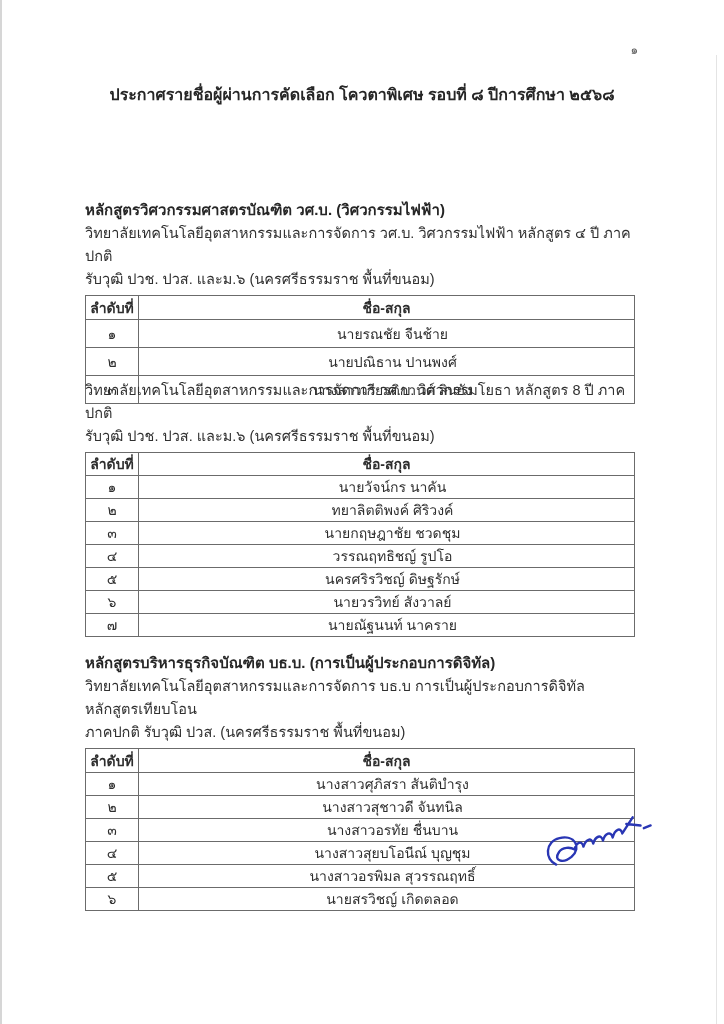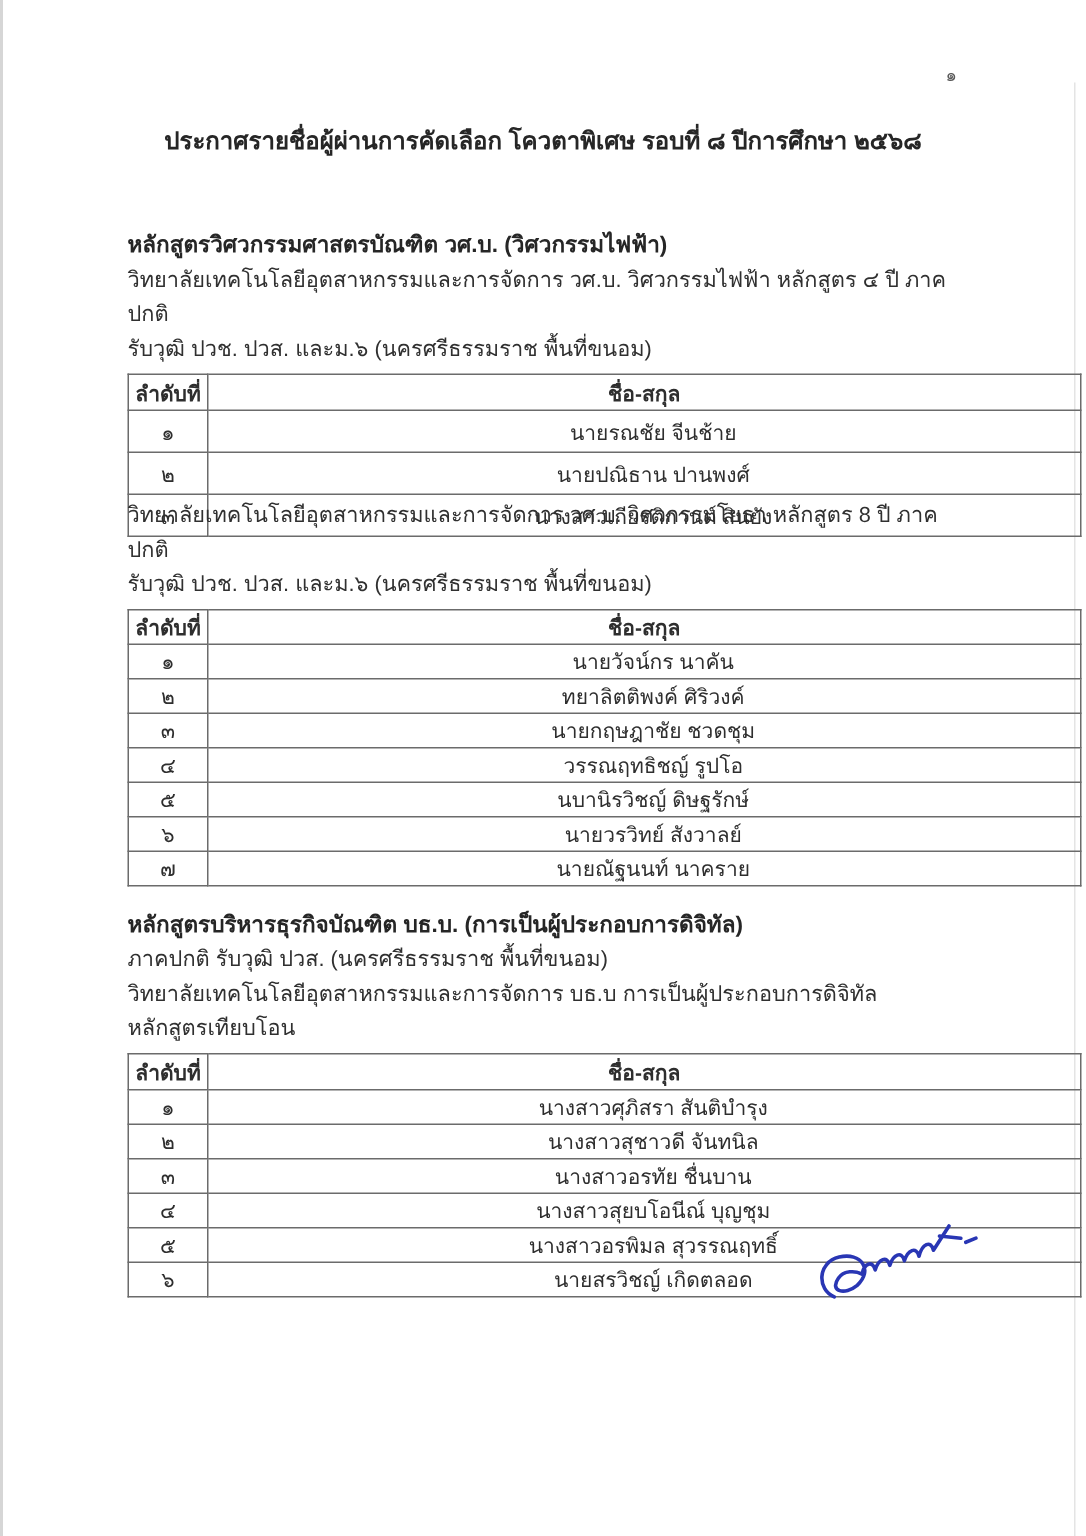--- a/index.html
+++ b/index.html
@@ -21,33 +21,33 @@
 
   .page-number{
     position:absolute;top:40px;right:86px;
     font-size:12px;color:#5a5a5a;
   }
   .doc-title{
     position:absolute;top:82px;left:0;width:724px;
     text-align:center;font-weight:bold;font-size:16px;line-height:25px;
     color:#262626;
   }
-  .section{position:absolute;left:85px;width:552px;}
+  .section{position:absolute;left:85px;width:552px;margin-top:46px;}
   .sec1{top:152px;}
   .sec2{top:333px;}
   .sec3{top:605px;}
   .section h2{
     margin:0;font-size:15px;line-height:24px;font-weight:bold;color:#262626;
   }
   .section .desc{
     margin:0;font-size:14.5px;line-height:23px;color:#303030;
   }
   table.roster{
     border-collapse:collapse;
-    width:636px;
+    width:550px;
     margin-top:4px;
     table-layout:fixed;
   }
   table.roster th, table.roster td{
     border:1px solid #6b6b6b;
     font-size:14px;
     color:#2e2e2e;
     padding:0;
   }
   table.roster th{font-weight:bold;text-align:center;}
@@ -134,38 +134,38 @@
           <tr>
             <td class="col-no">๓</td>
             <td class="col-name">นายกฤษฎาชัย ชวดชุม</td>
           </tr>
           <tr>
             <td class="col-no">๔</td>
             <td class="col-name">วรรณฤทธิชญ์ รูปโอ</td>
           </tr>
           <tr>
             <td class="col-no">๕</td>
-            <td class="col-name">นบานิรวิชญ์ ดิษฐรักษ์</td>
+            <td class="col-name">นครศริรวิชญ์ ดิษฐรักษ์</td>
           </tr>
           <tr>
             <td class="col-no">๖</td>
             <td class="col-name">นายวรวิทย์ สังวาลย์</td>
           </tr>
           <tr>
             <td class="col-no">๗</td>
             <td class="col-name">นายณัฐนนท์ นาคราย</td>
           </tr>
         </tbody>
     </table>
   </div>
 
   <div class="section sec3">
     <h2>หลักสูตรบริหารธุรกิจบัณฑิต บธ.บ. (การเป็นผู้ประกอบการดิจิทัล)</h2>
+    <p class="desc">วิทยาลัยเทคโนโลยีอุตสาหกรรมและการจัดการ บธ.บ การเป็นผู้ประกอบการดิจิทัล หลักสูตรเทียบโอน</p>
     <p class="desc">ภาคปกติ รับวุฒิ ปวส. (นครศรีธรรมราช พื้นที่ขนอม)</p>
-    <p class="desc">วิทยาลัยเทคโนโลยีอุตสาหกรรมและการจัดการ บธ.บ การเป็นผู้ประกอบการดิจิทัล หลักสูตรเทียบโอน</p>
     <table class="roster t3">
       <colgroup>
           <col class="c-no">
           <col>
         </colgroup>
       <thead>
         <tr>
           <th>ลำดับที่</th>
           <th>ชื่อ-สกุล</th>
         </tr>

